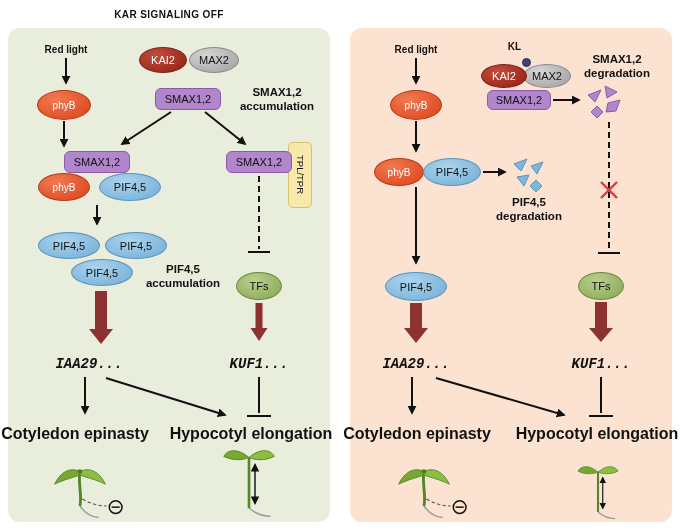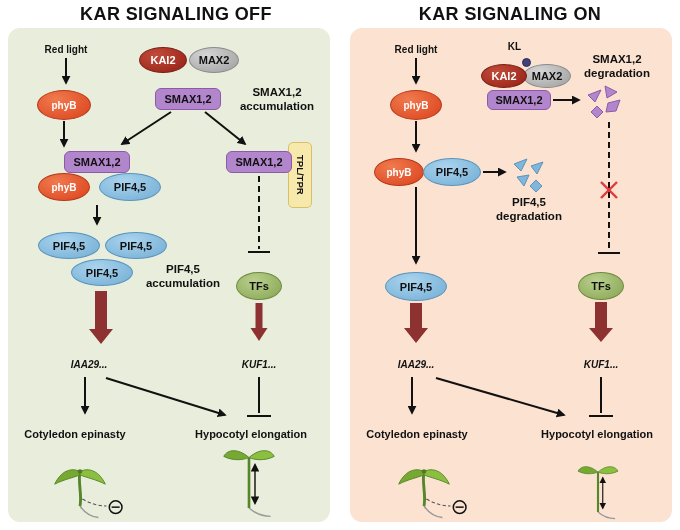--- a/index.html
+++ b/index.html
@@ -5,26 +5,26 @@
   * { margin:0; padding:0; box-sizing:border-box; }
   html,body { background:#ffffff; }
   body { font-family:"Liberation Sans","DejaVu Sans",sans-serif; }
   .canvas { position:relative; width:680px; height:530px; background:#ffffff; overflow:hidden; }
   .panel { position:absolute; border-radius:12px; }
   .panel-off { left:8px;  top:28px; width:322px; height:494px; background:#e9eddb; }
   .panel-on  { left:350px; top:28px; width:322px; height:494px; background:#fbe2d1; }
   .overlay { position:absolute; left:0; top:0; width:680px; height:530px; pointer-events:none; }
   .lbl { position:absolute; transform:translate(-50%,-50%); font-weight:700; color:#111;
          white-space:nowrap; text-align:center; font-size:10px; }
-  .title { font-size:18px; letter-spacing:0.4px;margin-left:7px; }
+  .title { font-size:10px; letter-spacing:0.4px; }
   .two-line { font-size:11.5px; line-height:13.5px; }
-  .ital { font-style:italic; font-size:10px; }
-  .bottom-lbl { font-size:11px; }
+  .ital { font-style:italic; font-size:14px;font-family:Liberation Mono, monospace; }
+  .bottom-lbl { font-size:16px; }
   .node { position:absolute; display:flex; align-items:center; justify-content:center;
-          font-weight:700; font-size:11px; color:#111; }
+          font-weight:400; font-size:11px; color:#111; }
   .ell  { border-radius:50%; }
   .phyb { background:radial-gradient(ellipse at 35% 30%, #f07a4e, #e04f28 75%);
           border:1.5px solid #b23a17; color:#fff; font-size:10px; }
   .kai2 { background:radial-gradient(ellipse at 35% 30%, #c24c3a, #9e2a1e 75%);
           border:1.5px solid #7c1f15; color:#fff; }
   .max2 { background:radial-gradient(ellipse at 35% 30%, #d6d6d6, #ababab 75%);
           border:1.5px solid #8b8b8b; color:#111; }
   .smax { background:#b286cc; border:1.5px solid #8e5aa8; border-radius:6px; }
   .pif  { background:radial-gradient(ellipse at 40% 30%, #aad4ee, #7fb6da 75%);
           border:1.5px solid #5a94bd; }
@@ -123,21 +123,20 @@
       <polygon points="536,180 542,186 536,192 530,186"></polygon>
     </g>
 
     <use href="#seed-epi" transform="translate(80,506) scale(1.15)"></use>
     <use href="#seed-elo" transform="translate(249,508) scale(1.2)"></use>
     <use href="#seed-epi" transform="translate(424,506) scale(1.15)"></use>
     <use href="#seed-elo" transform="translate(598,512) scale(0.95)"></use>
   </svg>
 
   <div class="lbl title" style="left:169px; top:14px;">KAR SIGNALING OFF</div>
-  <div class="lbl title" style="left:503px; top:14px;">KAR SIGNALING ON</div>
 
   <div class="lbl" style="left:66px; top:49px;">Red light</div>
 
   <div class="node ell phyb" style="left:37px; top:90px; width:54px; height:30px;">phyB</div>
 
   <div class="node ell kai2" style="left:139px; top:47px; width:48px; height:26px;">KAI2</div>
   <div class="node ell max2" style="left:189px; top:47px; width:50px; height:26px;">MAX2</div>
 
   <div class="node smax" style="left:155px; top:88px; width:66px; height:22px;">SMAX1,2</div>
 

